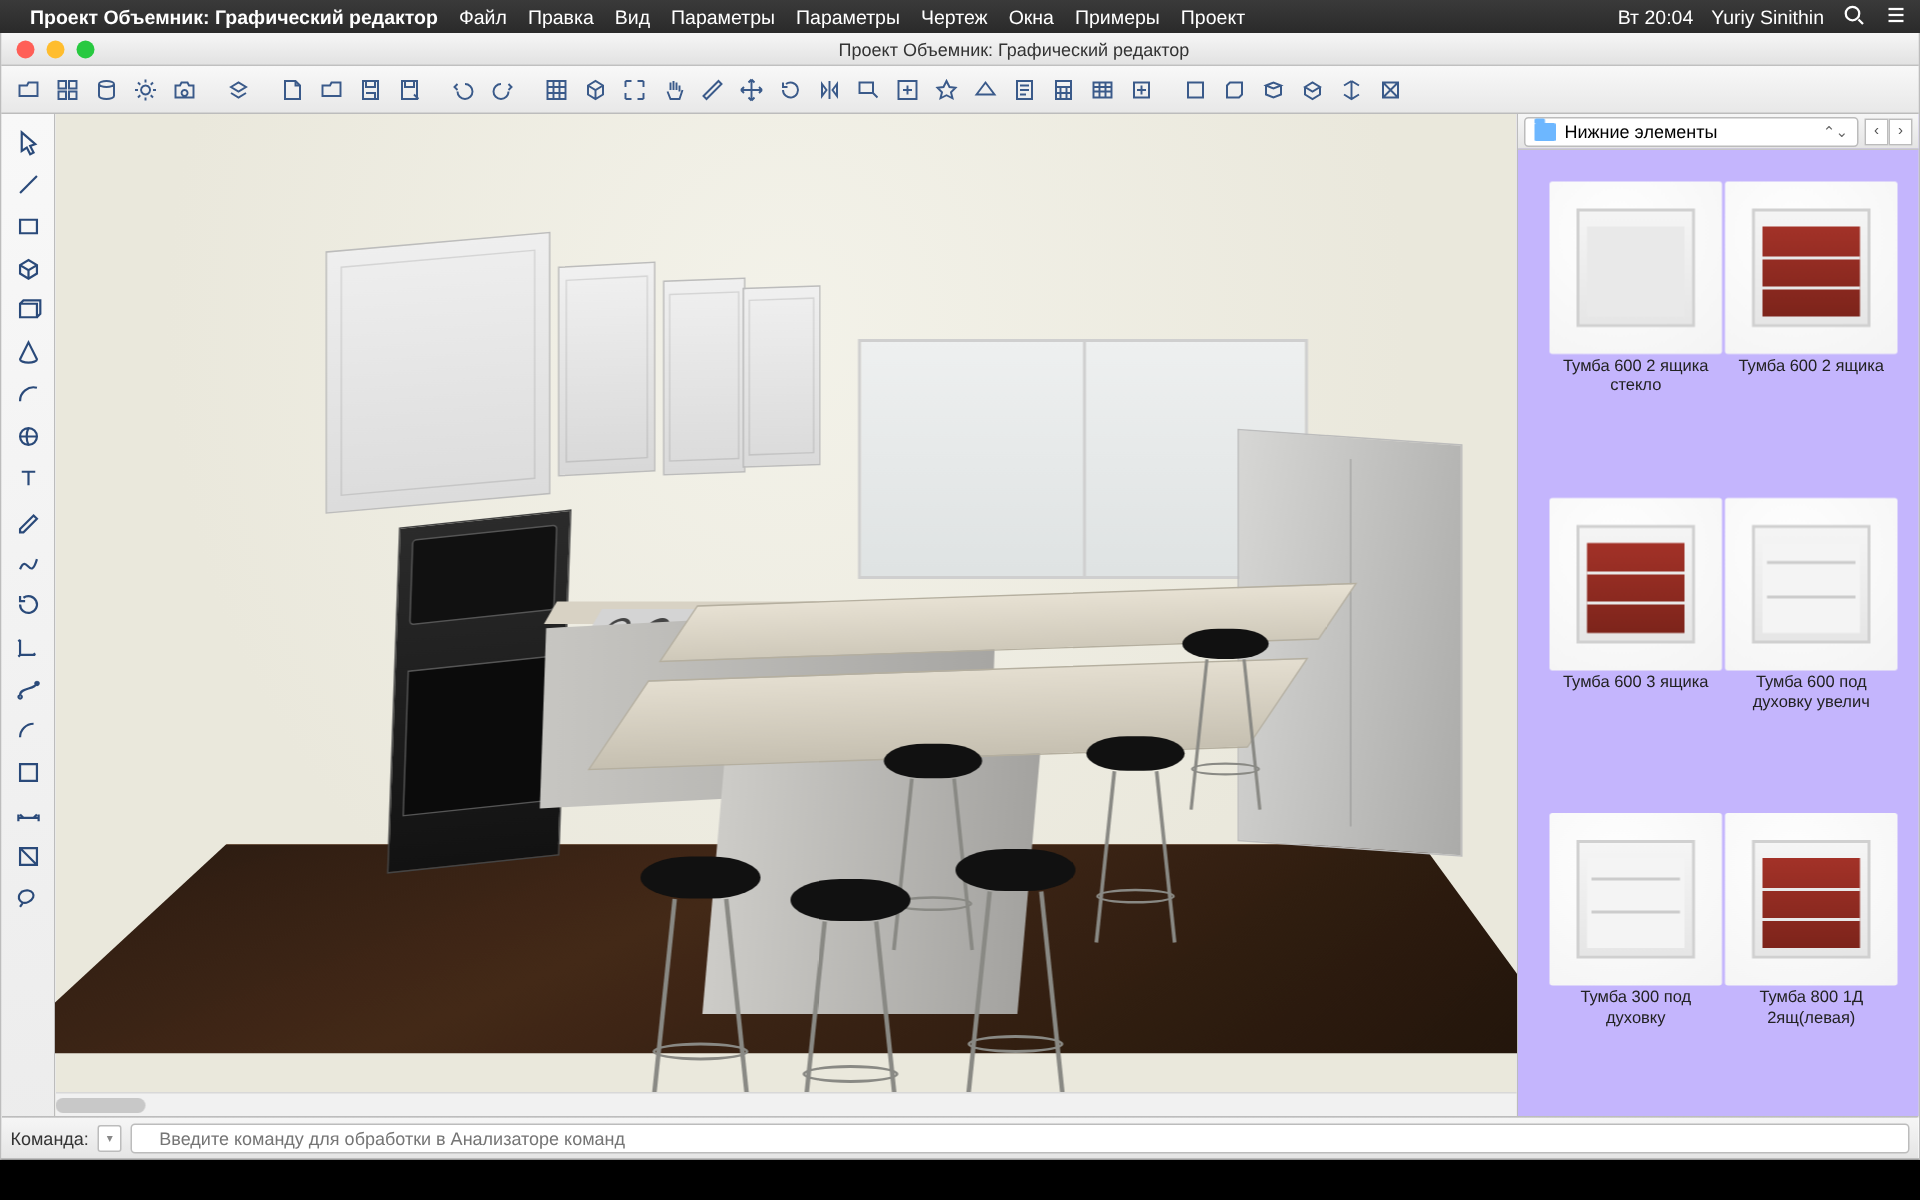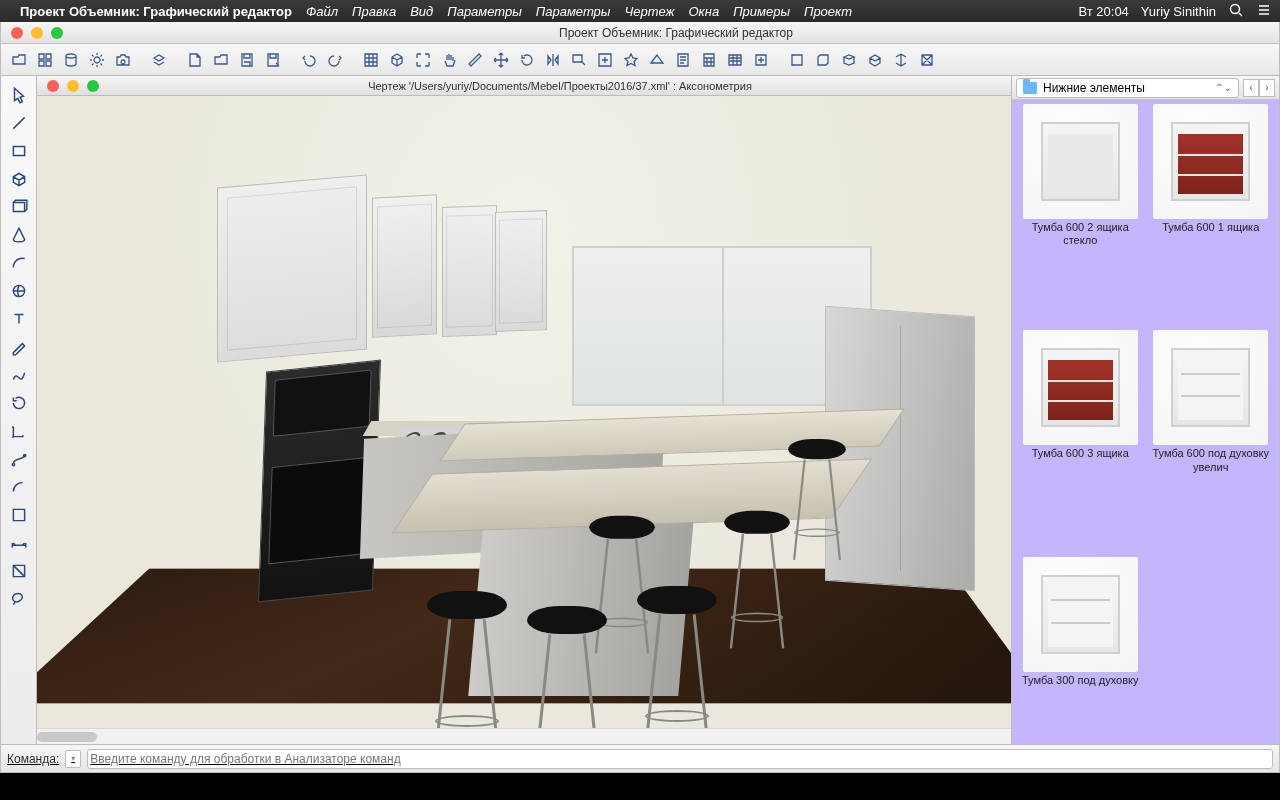--- a/index.html
+++ b/index.html
@@ -2,21 +2,21 @@
 <html><head>
 <meta charset="utf-8">
 <style>
 * { margin: 0; padding: 0; box-sizing: border-box; font-family: -apple-system, "Helvetica Neue", Arial, sans-serif; }
 body { width: 1280px; height: 800px; overflow: hidden; background: #000; }
 
 
 .menubar { height: 22px; background: linear-gradient(#3a3a3a,#2a2a2a); color: #fff; display: flex; align-items: center; font-size: 13px; padding: 0 8px; }
 .menubar .apple { font-size: 14px; margin-right: 12px; }
 .menubar .app-name { font-weight: 600; margin-right: 14px; }
-.menubar .menu-item { margin-right: 14px; cursor: default; font-style: italic; }
+.menubar .menu-item { margin-right: 14px; cursor: default; }
 .menubar .spacer { flex: 1; }
 .menubar .status-item { margin-left: 12px; }
 
 
 .window { position: absolute; top: 22px; left: 0; width: 1280px; background: #ececec; border: 1px solid #bdbdbd; border-top: none; }
 .titlebar { height: 22px; background: linear-gradient(#f6f6f6,#e2e2e2); border-bottom: 1px solid #c0c0c0; display: flex; align-items: center; font-size: 12px; }
 .traffic { display: flex; gap: 8px; padding: 0 10px; }
 .traffic span { width: 12px; height: 12px; border-radius: 6px; display: inline-block; }
 .tl-red { background: #ff5f57; } .tl-yel { background: #ffbd2e; } .tl-grn { background: #28c940; }
 .titlebar .title { flex: 1; text-align: center; color: #333; }
@@ -92,37 +92,37 @@
 .stool4{left:545px; top:405px; transform:scale(.82);} .stool5{left:680px; top:400px; transform:scale(.82);} .stool6{left:740px; top:320px; transform:scale(.72);}
 
 
 .catalog { width: 268px; background: #c4b5fd; border-left: 1px solid #bcbcbc; display: flex; flex-direction: column; }
 .cat-header { height: 24px; background: linear-gradient(#f6f6f6,#e4e4e4); border-bottom: 1px solid #c6c6c6; display: flex; align-items: center; padding: 0 4px; gap: 4px; font-size: 12px; }
 .cat-select { flex: 1; height: 20px; background: #fff; border: 1px solid #bcbcbc; border-radius: 3px; display: flex; align-items: center; padding: 0 6px; gap:6px; }
 .cat-select .folder-i { width:14px;height:12px;background:#6db7ff;border-radius:1px;position:relative;}
 .cat-select .folder-i::before{content:"";position:absolute;top:-3px;left:0;width:7px;height:3px;background:#6db7ff;border-radius:1px 1px 0 0;}
 .cat-arrows { display: flex; }
 .cat-arrow { width:16px;height:18px;border:1px solid #bcbcbc;background:#fff;display:flex;align-items:center;justify-content:center;font-size:10px;color:#555; }
-.cat-grid { flex: 1; overflow-y: auto; padding: 4px; display: grid; grid-template-columns: 1fr 1fr; gap: 2px; }
+.cat-grid { flex: 1; overflow-y: auto; padding: 21px; display: grid; grid-template-columns: 1fr 1fr; gap: 2px; }
 .cat-item { text-align: center; font-size: 11px; color: #222; cursor: pointer; padding-bottom:4px; }
 .thumb { width: 115px; height: 115px; margin: 0 auto 2px; position: relative; background: radial-gradient(circle at 40% 30%,#fff,#f4f4f4); border-radius: 2px; }
 .thumb .cab { position:absolute; left:18px; right:18px; top:18px; bottom:18px; border:2px solid #d0d0d0; background: linear-gradient(#f5f5f5,#e6e6e6); }
 .thumb .cab.red .front { background: linear-gradient(#a33228,#7d241b); }
 .thumb .cab .front { position:absolute; left:5px; right:5px; top:10px; bottom:5px; background:#e9e9e9; }
 .thumb .cab .shelf { position:absolute;left:8px;right:8px;top:30%;height:2px;background:#ccc; }
 .thumb .cab .shelf2 { top:60%; }
 .thumb .wm { position:absolute; left:25px; right:25px; top:28px; bottom:18px; background:#f6f6f6; border:2px solid #d8d8d8; border-radius:3px; }
 .thumb .wm::after{content:"";position:absolute;left:50%;top:52%;width:44px;height:44px;margin:-22px 0 0 -22px;border:5px solid #9aa0a6;border-radius:50%;box-shadow:inset 0 0 0 3px #cfd8dc;}
 .cat-item .lbl { line-height: 1.2; }
 
 
-.cmdbar { position: absolute; left: 0; right: 0; bottom: 0; height: 28px; background: linear-gradient(#f6f6f6,#e5e5e5); border-top: 1px solid #bdbdbd; display: flex; align-items: center; font-size: 12px; padding: 0 6px; gap: 6px; text-decoration: underline; }
+.cmdbar { position: absolute; left: 0; right: 0; bottom: 0; height: 28px; background: linear-gradient(#f6f6f6,#e5e5e5); border-top: 1px solid #bdbdbd; display: flex; align-items: center; font-size: 12px; padding: 0 6px; gap: 6px; }
 .cmdbar .label { color: #333; }
 .cmdbar .menu-btn { width:16px;height:18px;border:1px solid #bcbcbc;background:#fff;border-radius:2px;display:flex;align-items:center;justify-content:center;font-size:8px;color:#888;}
-.cmdbar input { flex: 1; height: 20px; border: 1px solid #bcbcbc; border-radius: 3px; padding: 0 2px; font-size: 12px; color:#888; }
+.cmdbar input { flex: 1; height: 20px; border: 1px solid #bcbcbc; border-radius: 3px; padding: 0 18px; font-size: 12px; color:#888; }
 
 
 .scrollbar-h { position:absolute; left:36px; right:268px; bottom:28px; height:16px; background:#f1f1f1; border-top:1px solid #d8d8d8;}
 .scrollbar-h::after{content:"";position:absolute;left:0;top:3px;width:60px;height:10px;background:#c8c8c8;border-radius:5px;}
 
 
 .i16{width:16px;height:16px;}
 </style>
 </head>
 <body>
@@ -439,28 +439,20 @@
           </svg>
         </div>
         <div class="ltool">
           <svg viewBox="0 0 16 16" width="18" height="18">
             <path d="M4 4c6-3 10 3 4 6-4 2-8-2-4-6zM5 10l-2 3" fill="none" stroke="#2a4a7a" stroke-width="1.3"></path>
           </svg>
         </div>
       </div>
 
     <div class="canvas-col">
-      <div class="doc-titlebar">
-        <div class="traffic">
-          <span class="tl-red"></span>
-          <span class="tl-yel"></span>
-          <span class="tl-grn"></span>
-        </div>
-        <div class="title">Чертеж '/Users/yuriy/Documents/Mebel/Проекты2016/37.xml' : Аксонометрия</div>
-      </div>
       <div class="canvas">
         <div class="viewport-bg"></div>
         <div class="floor"></div>
         <div class="scene">
           <div class="wall-cab1"></div>
             <div class="wall-cab2"></div>
             <div class="wall-cab3"></div>
             <div class="wall-cab4"></div>
           <div class="window-pane"></div>
           <div class="fridge"></div>
@@ -534,21 +526,21 @@
           </div>
           <div class="cat-item">
             <div class="thumb">
               <div class="cab red">
                 <div class="front">
                   <div style="position: absolute; left: 0px; right: 0px; top: 33%; height: 2px; background: rgb(232, 232, 232);"></div>
                   <div style="position: absolute; left: 0px; right: 0px; top: 66%; height: 2px; background: rgb(232, 232, 232);"></div>
                 </div>
               </div>
             </div>
-            <div class="lbl">Тумба 600 1 ящика</div>
+            <div class="lbl">Тумба 600 2 ящика</div>
           </div>
           <div class="cat-item">
             <div class="thumb">
               <div class="cab red">
                 <div class="front">
                   <div style="position: absolute; left: 0px; right: 0px; top: 33%; height: 2px; background: rgb(232, 232, 232);"></div>
                   <div style="position: absolute; left: 0px; right: 0px; top: 66%; height: 2px; background: rgb(232, 232, 232);"></div>
                 </div>
               </div>
             </div>
@@ -567,20 +559,31 @@
           <div class="cat-item">
             <div class="thumb">
               <div class="cab">
                 <div class="front" style="background: rgb(244, 244, 244);"></div>
                 <div class="shelf"></div>
                 <div class="shelf shelf2"></div>
               </div>
             </div>
             <div class="lbl">Тумба 300 под духовку</div>
           </div>
+          <div class="cat-item">
+            <div class="thumb">
+              <div class="cab red">
+                <div class="front">
+                  <div style="position: absolute; left: 0px; right: 0px; top: 33%; height: 2px; background: rgb(232, 232, 232);"></div>
+                  <div style="position: absolute; left: 0px; right: 0px; top: 66%; height: 2px; background: rgb(232, 232, 232);"></div>
+                </div>
+              </div>
+            </div>
+            <div class="lbl">Тумба 800 1Д 2ящ(левая)</div>
+          </div>
         </div>
     </div>
   </div>
 
   <div class="scrollbar-h"></div>
 
   <div class="cmdbar">
     <span class="label">Команда:</span>
     <span class="menu-btn">▾</span>
     <input type="text" placeholder="Введите команду для обработки в Анализаторе команд" style="">

